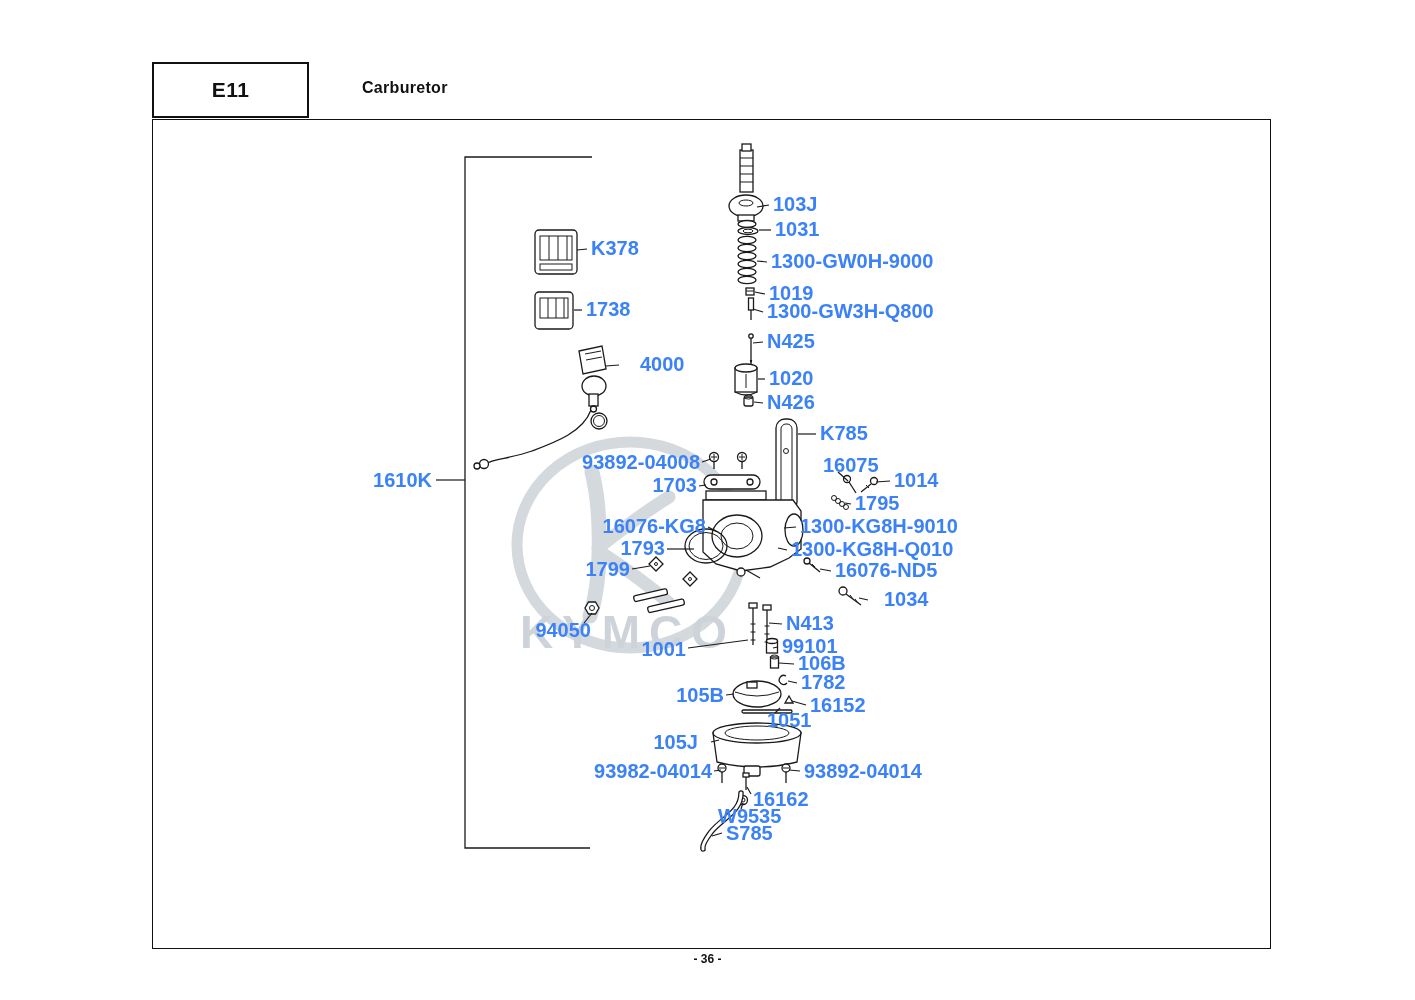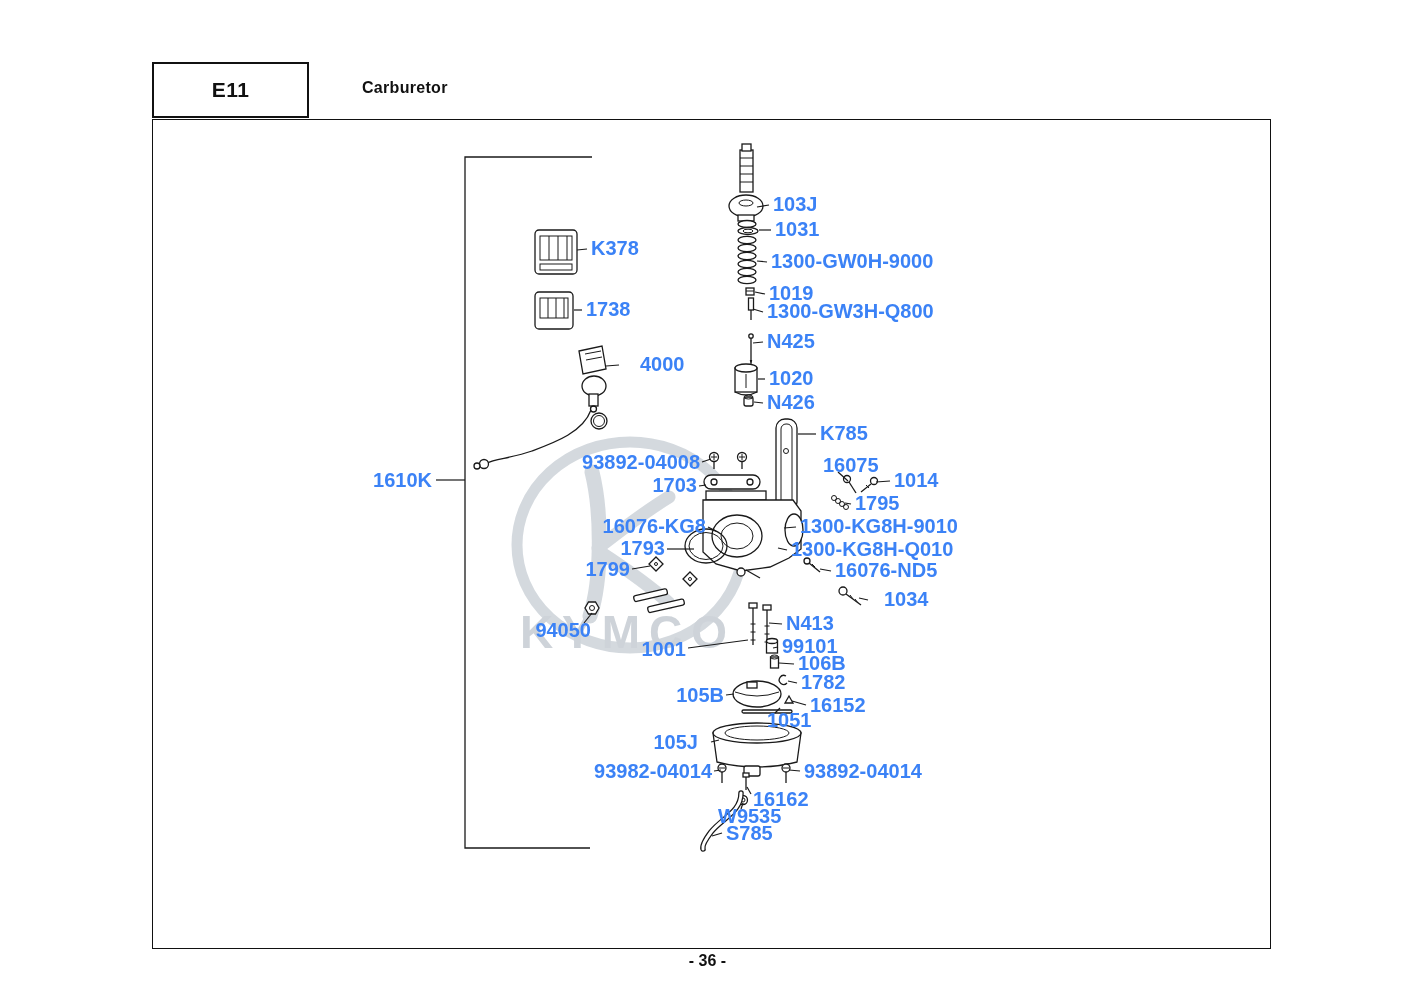--- a/index.html
+++ b/index.html
@@ -9,21 +9,21 @@
   }
   .frame {
     position:absolute; border:2px solid #111; box-sizing:border-box; background:transparent;
   }
   #header-box { left:152px; top:62px; width:157px; height:56px;
     display:flex; align-items:center; justify-content:center;
     font-size:21px; font-weight:bold; letter-spacing:0.5px; }
   #main-frame { left:152px; top:119px; width:1119px; height:830px; border-width:1.5px; }
   #doc-title { position:absolute; left:362px; top:79px; font-size:16px; font-weight:bold; letter-spacing:0.3px; }
   #page-number { position:absolute; left:0; top:952px; width:1415px; text-align:center;
-    font-size:16px; font-weight:bold; }
+    font-size:12px; font-weight:bold; }
   #diagram-svg, #leader-svg, #label-layer { position:absolute; left:0; top:0; width:1415px; height:1000px; }
   #label-layer { pointer-events:none; }
   .part-label {
     position:absolute; transform:translate(0,-50%);
     font-size:20px; font-weight:bold; white-space:nowrap; color:#3b82f6;
   }
   .part-label.ha-right { transform:translate(-100%,-50%); }
   
   .ln { stroke:#1a1a1a; stroke-width:1.3; fill:none; }
   .fw { stroke:#1a1a1a; stroke-width:1.3; fill:#fff; }

